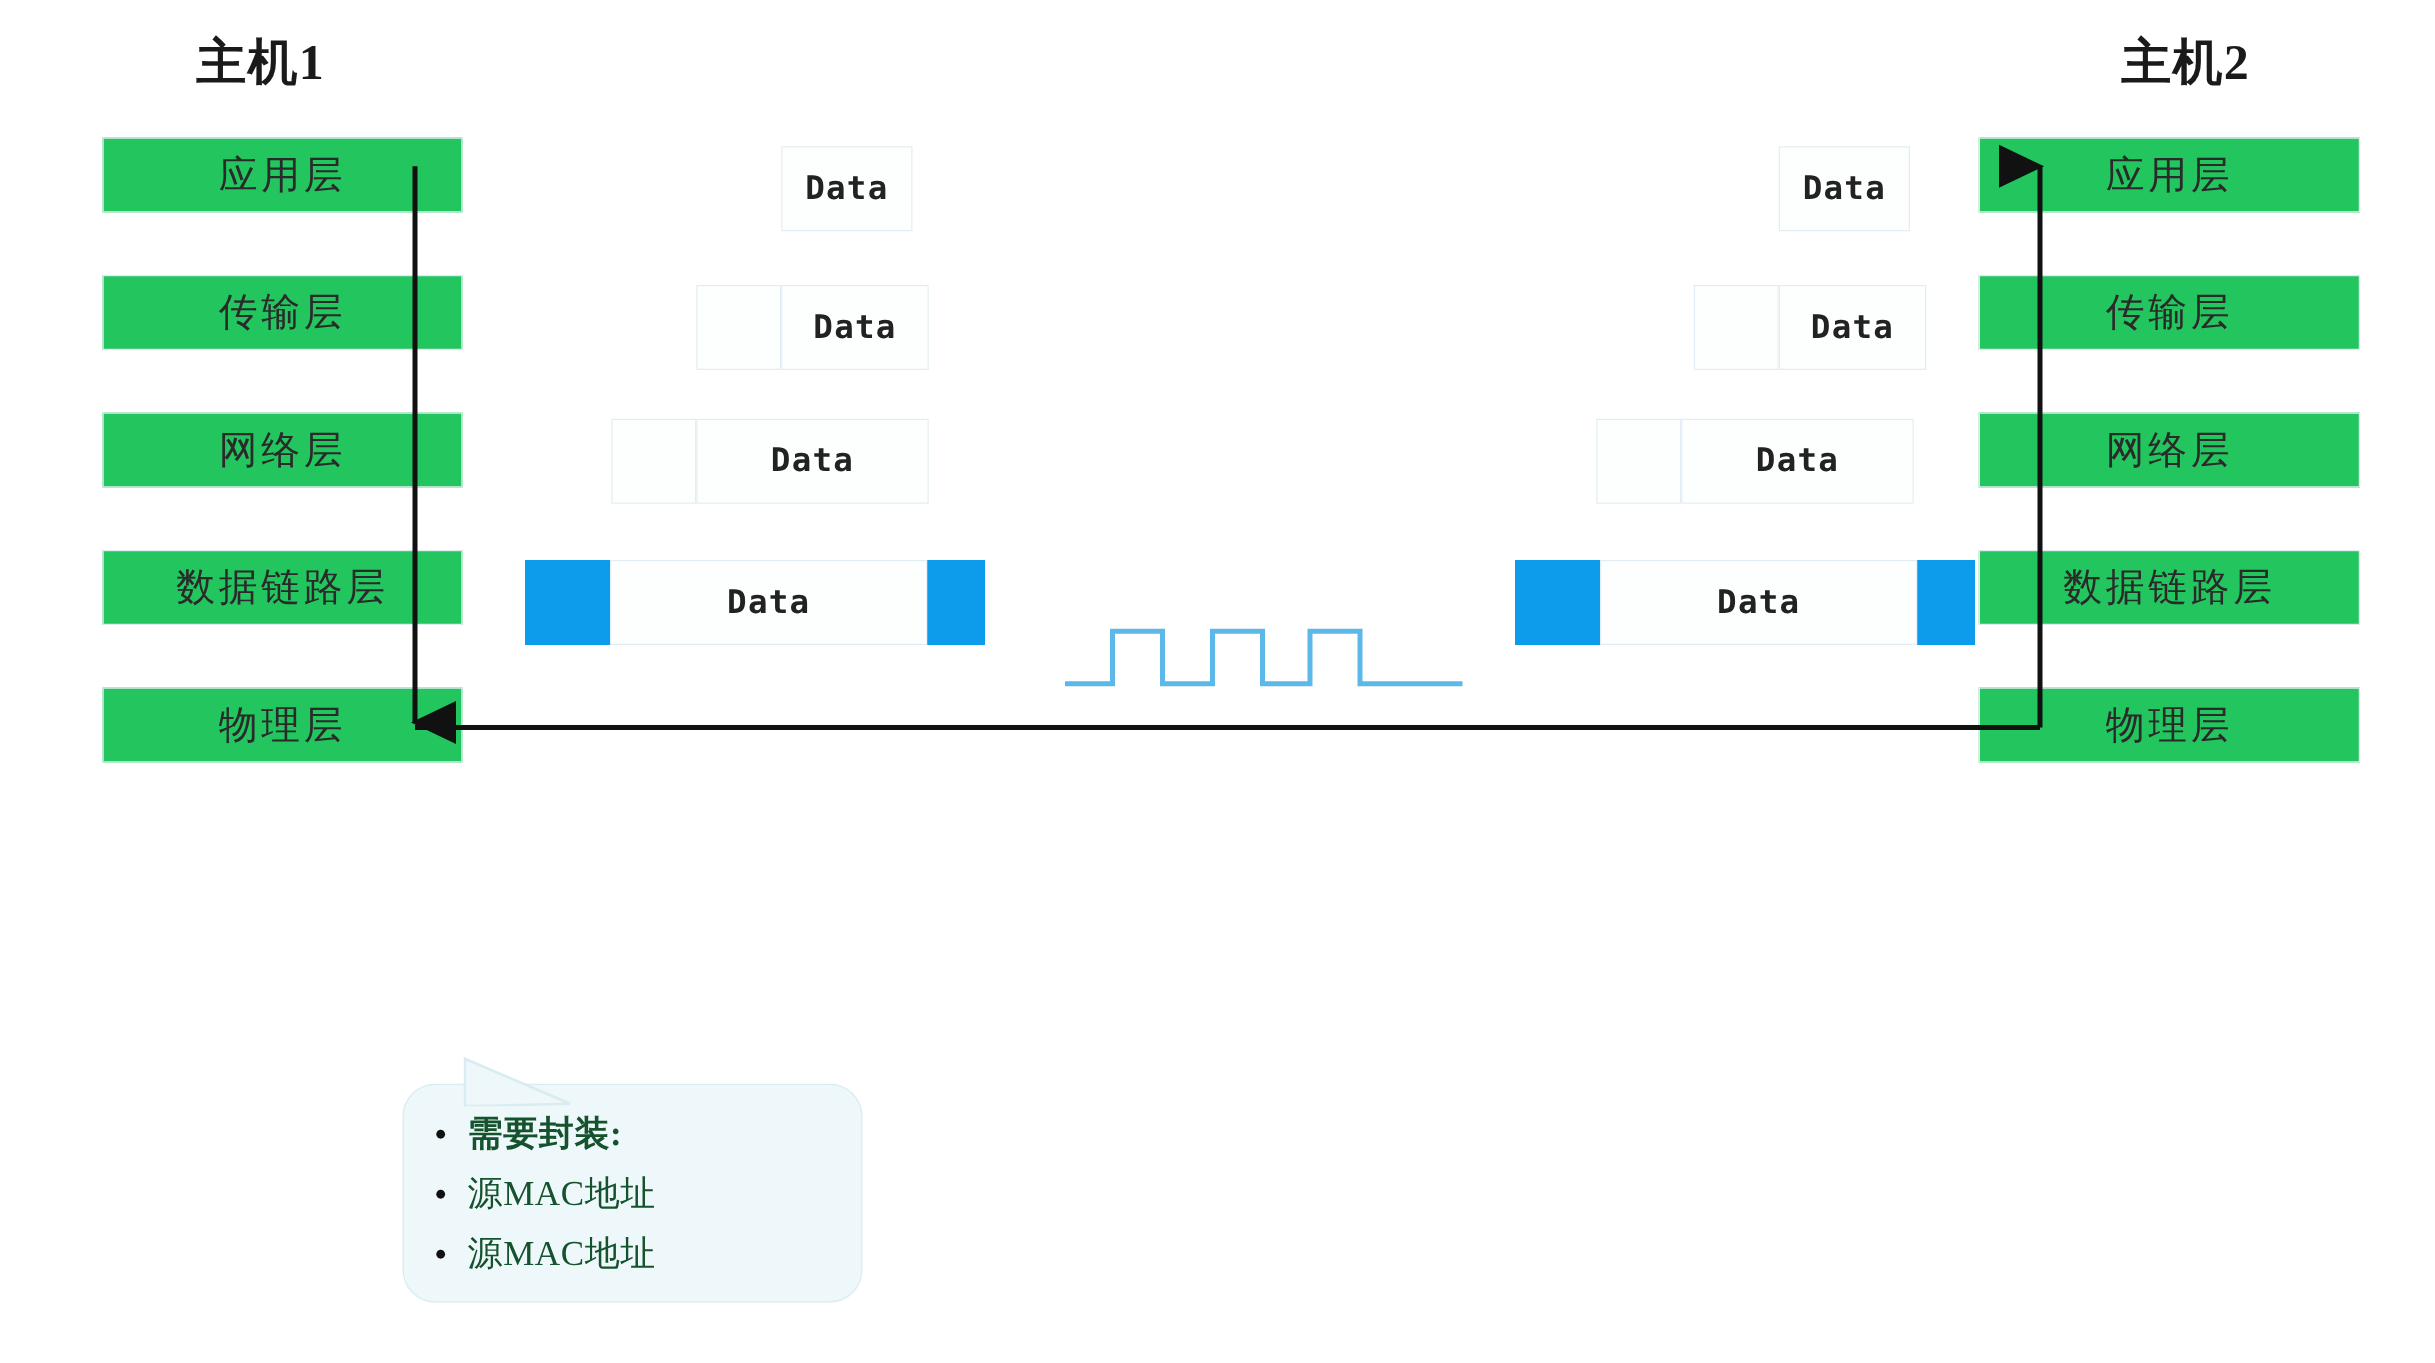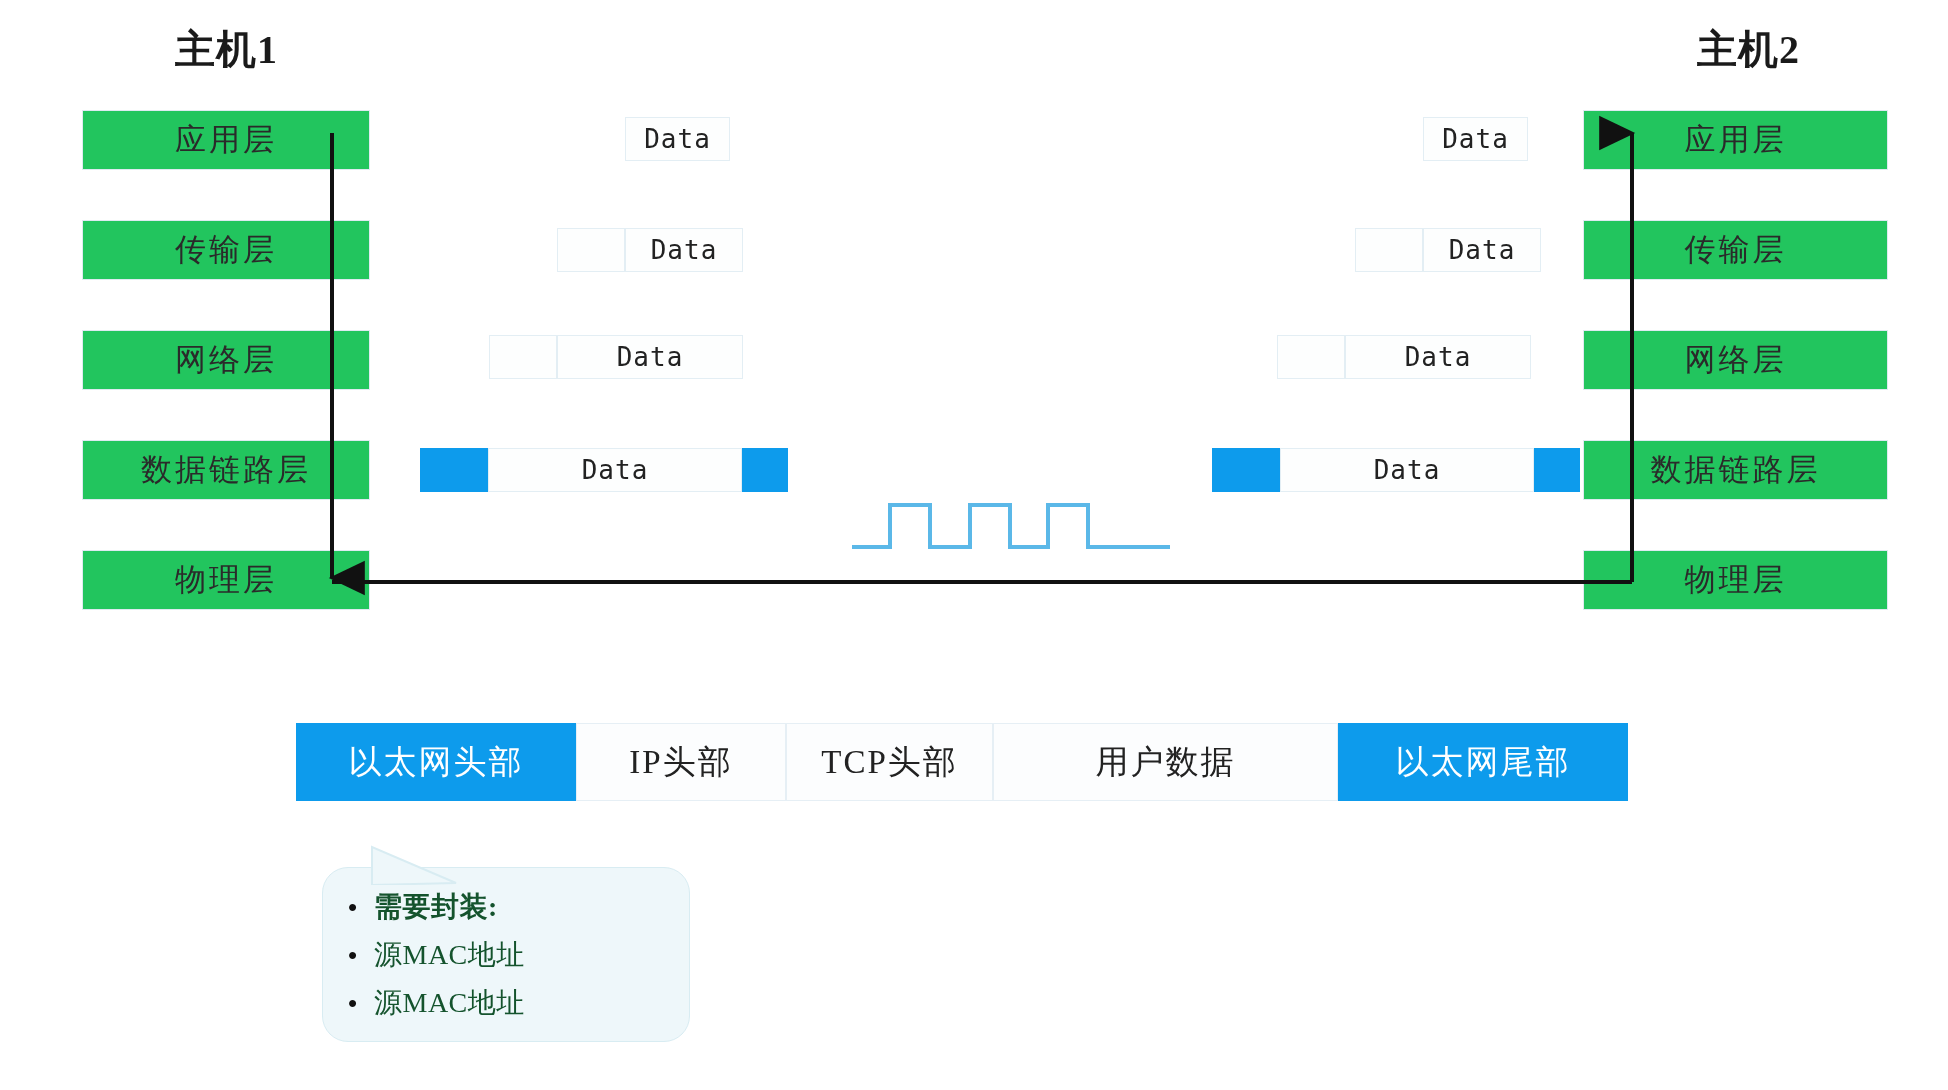--- a/index.html
+++ b/index.html
@@ -24,21 +24,21 @@
   
   .host-title {
     position: absolute;
     font-size: 40px;
     font-weight: 700;
     color: #1a1a1a;
     letter-spacing: 1px;
     white-space: nowrap;
     font-family: "Liberation Serif", "DejaVu Serif", serif;
   }
-  #host1-title { left: 175px; top: 22px; text-align: center; }
+  #host1-title { left: 157px; top: 22px; text-align: center; }
   #host2-title { left: 1697px; top: 22px; }
 
   
   .layer-box {
     position: absolute;
     height: 60px;
     background: #22c55e;
     border: 1px solid #dfeaf1;
     display: flex;
     align-items: center;
@@ -49,23 +49,24 @@
     letter-spacing: 3px;
     white-space: nowrap;
     font-family: "Liberation Serif", "DejaVu Serif", serif;
   }
   .layer-left  { left: 82px;  width: 288px; }
   .layer-right { left: 1583px; width: 305px; }
 
   
   .packet {
     position: absolute;
-    height: 44px;
-    display: flex;
-    box-sizing: border-box;
+    height: 68px;
+    display: flex;
+    box-sizing: border-box;
+    font-weight: bold;
   }
   .seg {
     box-sizing: border-box;
     border: 1px solid #e3eef4;
     background: #fdfefe;
     display: flex;
     align-items: center;
     justify-content: center;
     height: 100%;
     font-family: "DejaVu Sans Mono", "Liberation Mono", monospace;
@@ -255,27 +256,20 @@
       </marker>
     </defs>
 
     <path d="M332,133 L332,578" fill="none" stroke="#111111" stroke-width="4" marker-end="url(#ah-down)"></path>
 
     <path d="M332,582 L1632,582" fill="none" stroke="#111111" stroke-width="4"></path>
 
     <path d="M1632,582 L1632,133" fill="none" stroke="#111111" stroke-width="4" marker-end="url(#ah-up)"></path>
   </svg>
 
-  <div id="encap-bar">
-    <div class="encap-cell accent" style="width:280px">以太网头部</div>
-    <div class="encap-cell" style="width:210px">IP头部</div>
-    <div class="encap-cell" style="width:207px">TCP头部</div>
-    <div class="encap-cell" style="width:345px">用户数据</div>
-    <div class="encap-cell accent" style="width:290px">以太网尾部</div>
-  </div>
 
   <div id="callout">
     <div id="callout-body"></div>
     <svg id="callout-tail" viewBox="0 0 90 40">
       <path d="M4,40 L4,2 L88,38 Z" fill="#eef7fa" stroke="#d8ecf2" stroke-width="2"></path>
     </svg>
     <div id="callout-list">
       <div class="callout-row">
         <span class="callout-bullet">•</span>
         <span class="callout-text strong">需要封装:</span>

